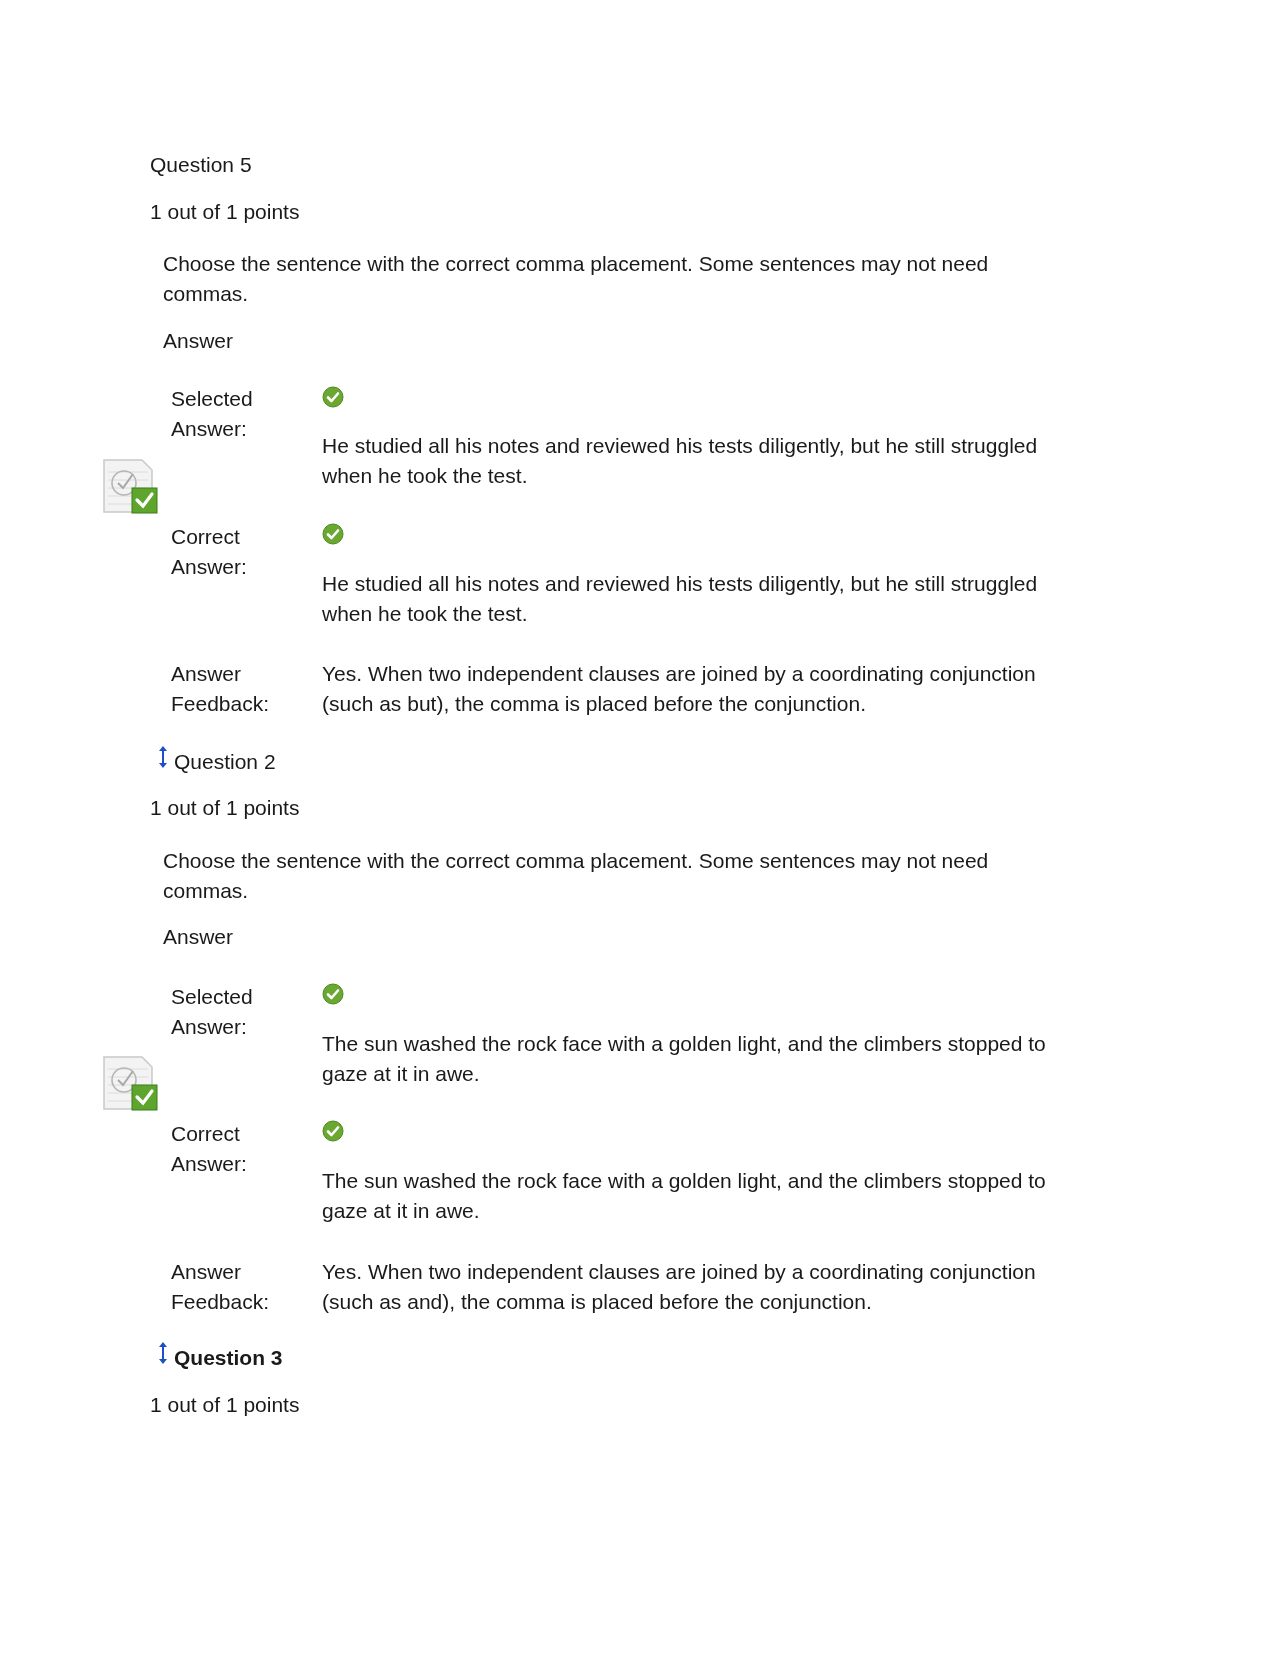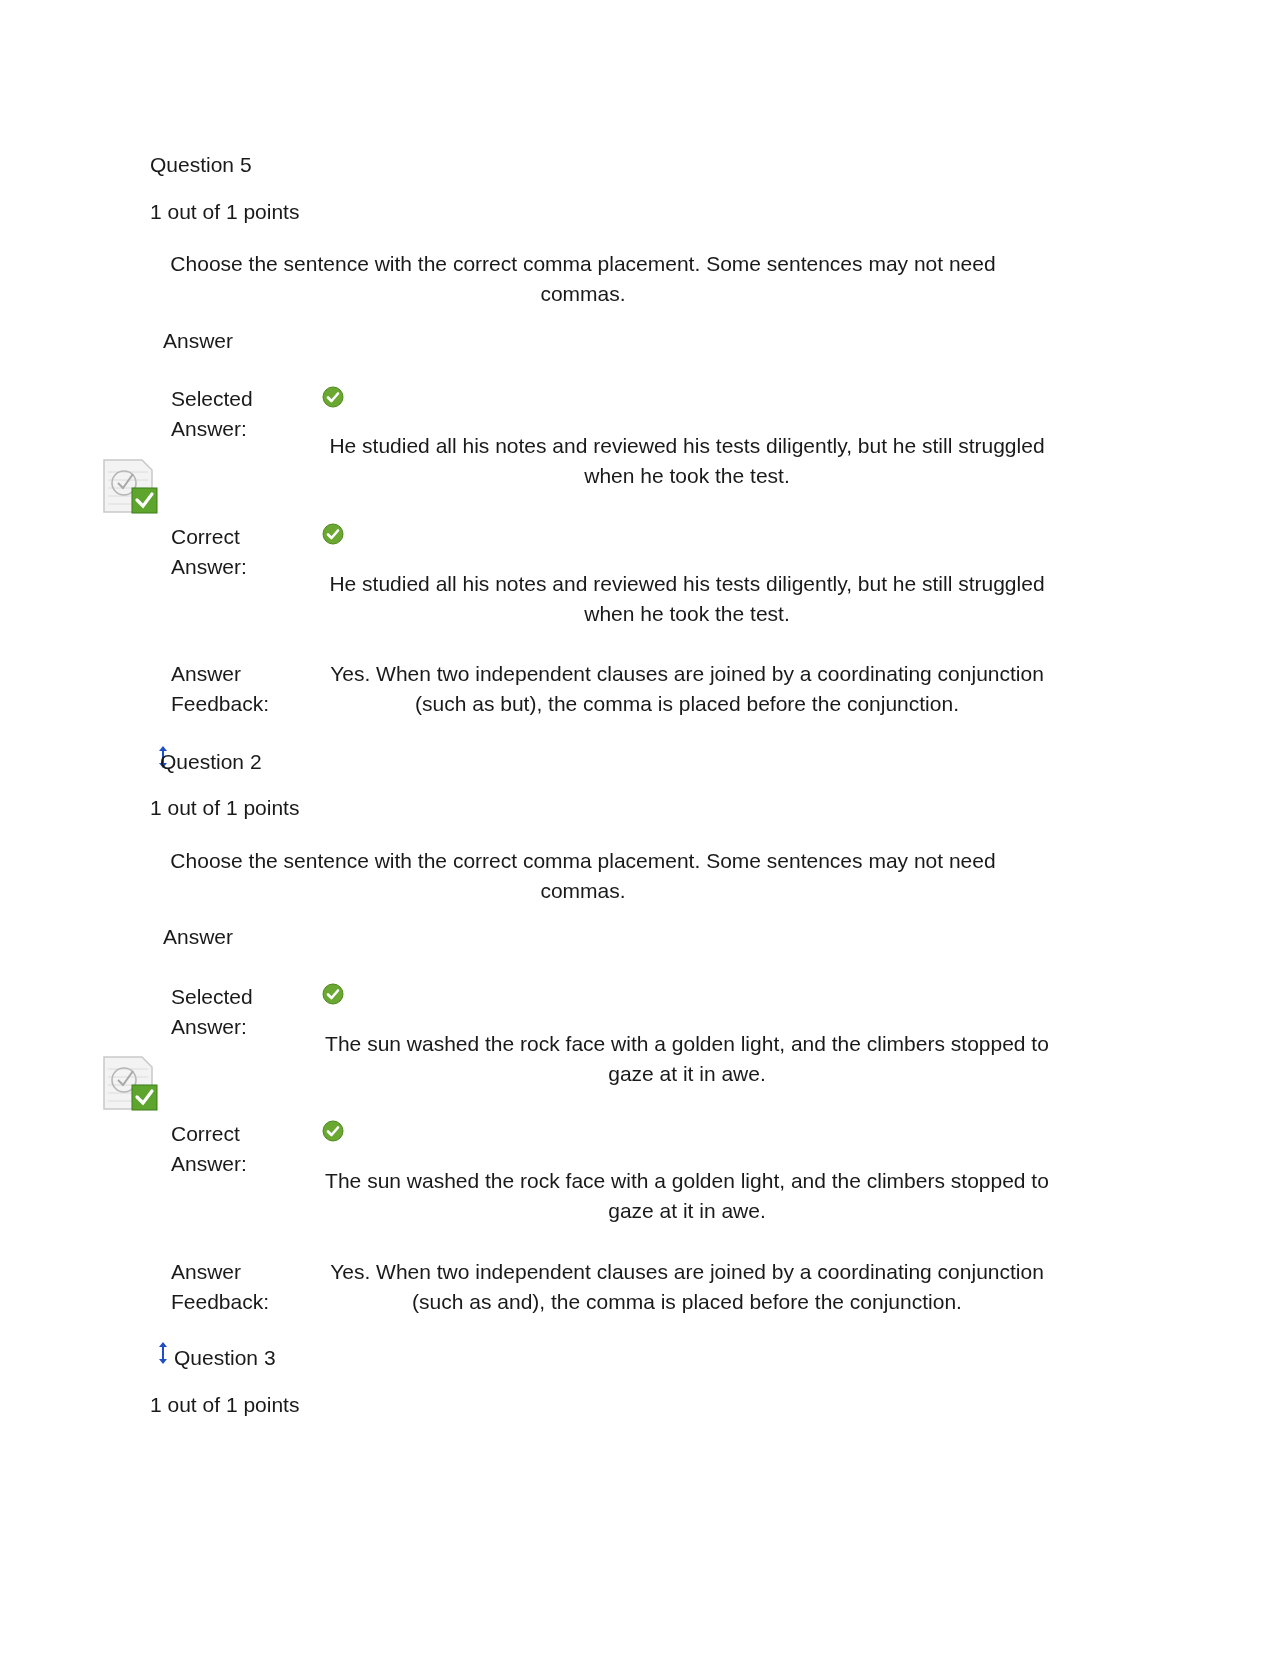--- a/index.html
+++ b/index.html
@@ -1,19 +1,19 @@
 <!DOCTYPE html>
 <html><head>
 <meta charset="utf-8">
 <style>
   html, body { margin:0; padding:0; background:#ffffff; }
   body { width:1280px; height:1656px; position:relative; overflow:hidden;
          font-family:"Liberation Sans", "DejaVu Sans", sans-serif; color:#1a1a1a; font-size:21px; }
   .abs { position:absolute; white-space:nowrap; line-height:30px; }
-  .wrap { position:absolute; line-height:30px; white-space:normal;text-align:center; }
+  .wrap { position:absolute; line-height:30px; white-space:normal; }
   .chk { position:absolute; width:22px; height:22px; }
   .doc { position:absolute; width:56px; height:56px; }
   .updown { position:absolute; width:12px; height:26px; }
 </style>
 </head>
 <body>
 
 <div>
   <div class="abs" style="left:150px;top:150px;">Question 5</div>
   <div class="abs" style="left:150px;top:197px;">1 out of 1 points</div>
@@ -57,21 +57,21 @@
     <span>Answer</span><br><span>Feedback:</span>
   </div>
   <div class="wrap" style="left:322px;top:659px;width:730px;">Yes. When two independent clauses are joined by a coordinating conjunction (such as but), the comma is placed before the conjunction.</div>
 </div>
 
 <div>
   <svg class="updown" style="left:157px;top:744px;" viewBox="0 0 12 26">
     <path d="M6 2 L10 7 H2 Z M6 24 L10 19 H2 Z" fill="#1f4fc6"></path>
       <rect x="5" y="6" width="2" height="14" fill="#1f4fc6"></rect>
   </svg>
-  <div class="abs" style="left:160px;top:747px;">Question 2</div>
+  <div class="abs" style="left:174px;top:747px;">Question 2</div>
   <div class="abs" style="left:150px;top:793px;">1 out of 1 points</div>
   <div class="wrap" style="left:163px;top:846px;width:840px;">Choose the sentence with the correct comma placement. Some sentences may not need commas.</div>
   <div class="abs" style="left:163px;top:922px;">Answer</div>
 
   <div class="abs" style="left:171px;top:982px;">
     <span>Selected</span><br><span>Answer:</span>
   </div>
   <svg class="chk" style="left:322px;top:983px;" viewBox="0 0 22 22">
     <circle cx="11" cy="11" r="10" fill="#6aa832"></circle>
       <circle cx="11" cy="11" r="10" fill="none" stroke="#4e8a1e" stroke-width="1"></circle>
@@ -106,15 +106,15 @@
     <span>Answer</span><br><span>Feedback:</span>
   </div>
   <div class="wrap" style="left:322px;top:1257px;width:730px;">Yes. When two independent clauses are joined by a coordinating conjunction (such as and), the comma is placed before the conjunction.</div>
 </div>
 
 <div>
   <svg class="updown" style="left:157px;top:1340px;" viewBox="0 0 12 26">
     <path d="M6 2 L10 7 H2 Z M6 24 L10 19 H2 Z" fill="#1f4fc6"></path>
       <rect x="5" y="6" width="2" height="14" fill="#1f4fc6"></rect>
   </svg>
-  <div class="abs" style="left:174px;top:1343px;">Question 3</div>
+  <div class="abs" style="left:174px;top:1343px;font-weight:bold;">Question 3</div>
   <div class="abs" style="left:150px;top:1390px;">1 out of 1 points</div>
 </div>
 
 </body></html>

